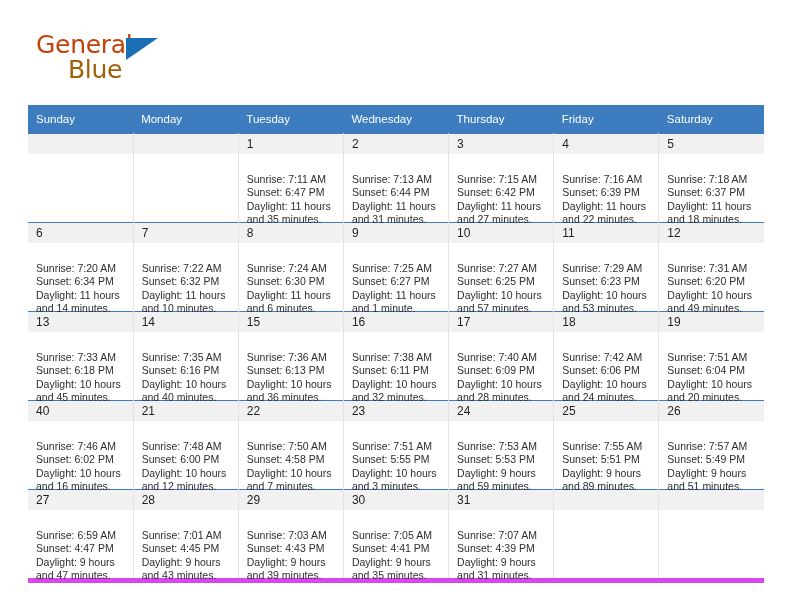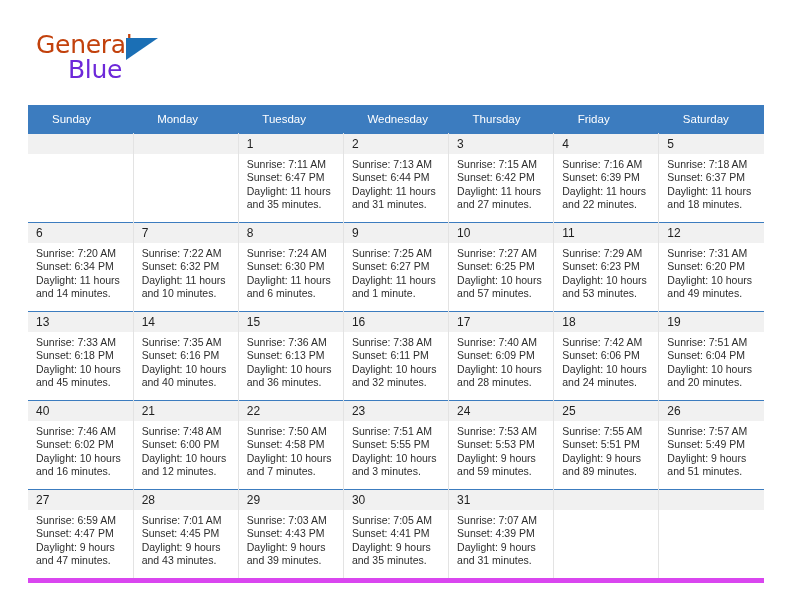--- a/index.html
+++ b/index.html
@@ -47,21 +47,21 @@
     color: #c2410c;
     font-family: "DejaVu Sans", sans-serif;
     font-weight: 400;
   }
   .logo-blue {
     position: absolute;
     left: 32px;
     top: 25px;
     font-size: 25px;
     letter-spacing: -0.3px;
-    color: #6d28d9;
+    color: #a16207;
     font-family: "DejaVu Sans", sans-serif;
     font-weight: 400;
   }
   .logo-tri {
     position: absolute;
     left: 90px;
     top: 8px;
     width: 0;
     height: 0;
     border-left: 32px solid #1b6fb5;
@@ -98,21 +98,21 @@
     border-collapse: collapse;
     table-layout: fixed;
   }
 
   .calendar th {
     background: #3c7cbf;
     color: #ffffff;
     font-size: 11.5px;
     font-weight: 400;
     text-align: left;
-    padding: 5px 0 5px 24px;
+    padding: 5px 0 5px 8px;
     height: 18px;
     border: none;
   }
 
   .calendar td {
     vertical-align: top;
     padding: 0;
     border-top: 1px solid #3c7cbf;
     border-right: 1px solid #e3e3e3;
     height: 88px;
@@ -130,21 +130,21 @@
     background: #f1f1f1;
     height: 17px;
     padding: 2px 0 1px 8px;
     font-size: 12px;
     color: #1f1f1f;
     line-height: 16px;
   }
   .cell.empty .daynum-band { color: transparent; }
 
   .details {
-    padding: 4px 6px 0 8px;
+    padding: 19px 6px 0 8px;
     font-size: 10.5px;
     line-height: 13.4px;
     color: #2d2d2d;
   }
   .details div { white-space: nowrap; }
 </style>
 </head>
 <body>
 
 <div class="page">

